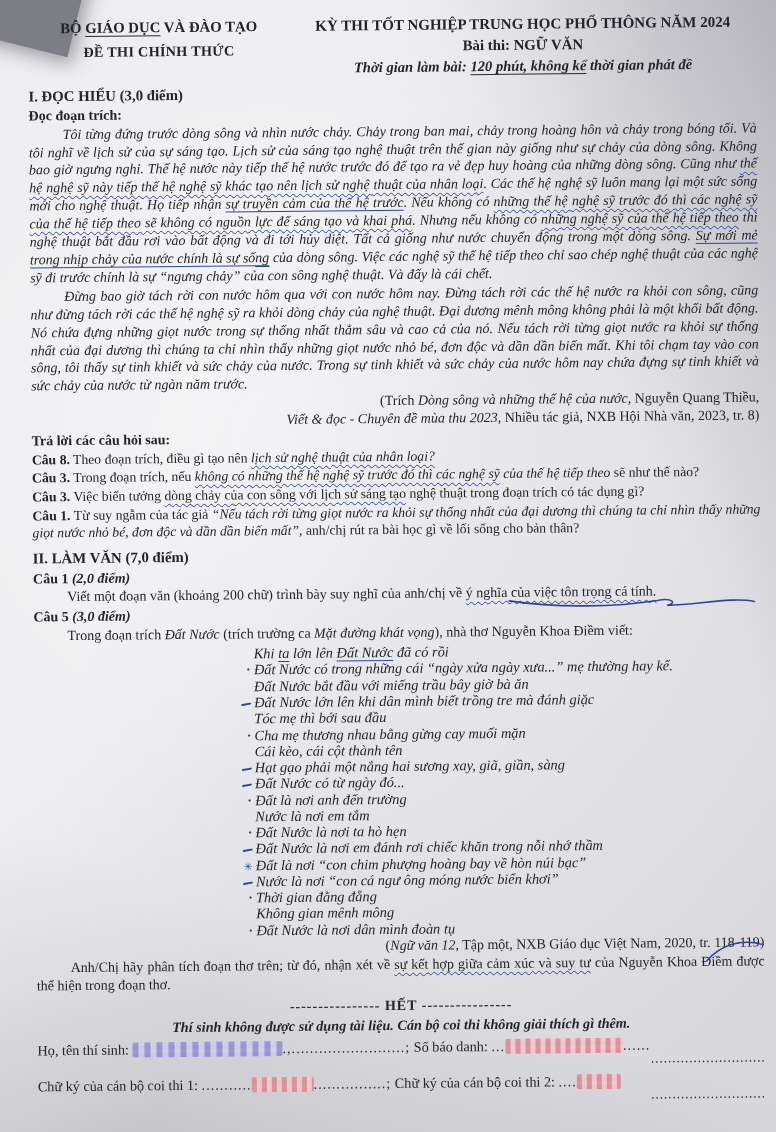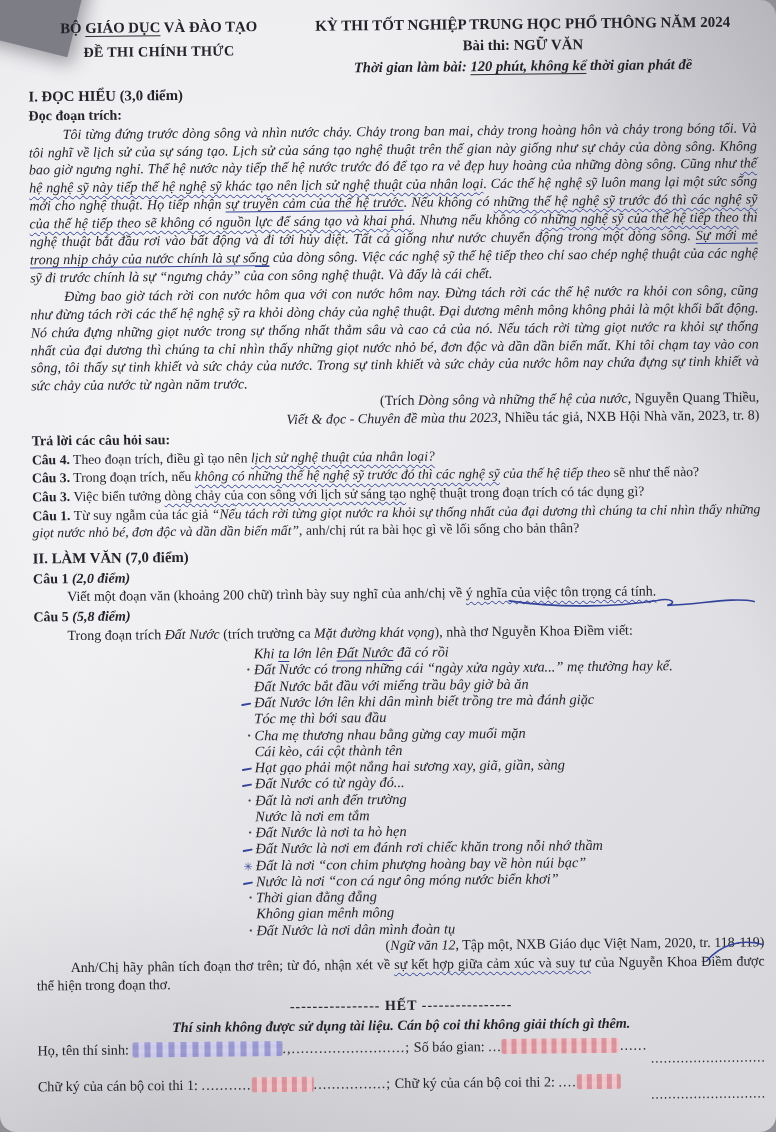--- a/index.html
+++ b/index.html
@@ -10,21 +10,20 @@
     color:#23232a;
   }
   .photo{
     position:absolute;inset:0;
     background:
       linear-gradient(115deg, rgba(255,255,255,.40) 30%, rgba(255,255,255,0) 52%),
       linear-gradient(245deg, rgba(45,45,60,.22) 0%, rgba(45,45,60,0) 26%),
       linear-gradient(20deg,  rgba(45,45,60,.14) 0%, rgba(45,45,60,0) 22%),
       radial-gradient(95% 70% at 35% 38%, #eeeef1 0%, #e3e3e7 55%, #d8d8dc 100%),
       linear-gradient(180deg,#e0e0e4,#d9d9dd 60%,#d2d2d7);
-    border-radius: 16px;
   }
   
   .corner-shadow{
     position:absolute;left:-40px;top:-46px;width:120px;height:90px;
     background:#7d7d85;transform:rotate(14deg);
     box-shadow:0 0 18px 6px rgba(60,60,70,.45);
   }
   .sheet{
     position:absolute;inset:0;
     padding:16px 16px 6px 32px;
@@ -103,34 +102,34 @@
     </div>
 
     <div class="sec">I. ĐỌC HIỂU (3,0 điểm)</div>
     <div class="sub">Đọc đoạn trích:</div>
     <p class="passage"><span>Tôi từng đứng trước dòng sông và nhìn nước chảy. Chảy trong ban mai, chảy trong hoàng hôn và chảy trong bóng tối. Và tôi nghĩ về lịch sử của sự sáng tạo. Lịch sử của sáng tạo nghệ thuật trên thế gian này giống như sự chảy của dòng sông. Không bao giờ ngưng nghỉ. Thế hệ nước này tiếp thế hệ nước trước đó để tạo ra vẻ đẹp huy hoàng của những dòng sông. Cũng như </span><span class="u">thế hệ nghệ sỹ này tiếp thế hệ nghệ sỹ khác tạo nên lịch sử nghệ thuật của nhân loại</span><span>. Các thế hệ nghệ sỹ luôn mang lại một sức sống mới cho nghệ thuật. Họ tiếp nhận </span><span class="us">sự truyền cảm của thế hệ trước</span><span>. Nếu không có </span><span class="u">những thế hệ nghệ sỹ trước đó thì các nghệ sỹ của thế hệ tiếp theo sẽ không có nguồn lực để sáng tạo và khai phá</span><span>. Nhưng nếu không có </span><span class="u">những nghệ sỹ của thế hệ tiếp theo</span><span> thì nghệ thuật bắt đầu rơi vào bất động và đi tới hủy diệt. Tất cả giống như nước chuyển động trong một dòng sông. </span><span class="us">Sự mới mẻ trong nhịp chảy của nước chính là sự sống</span><span> của dòng sông. Việc các nghệ sỹ thế hệ tiếp theo chỉ sao chép nghệ thuật của các nghệ sỹ đi trước chính là sự “ngưng chảy” của con sông nghệ thuật. Và đấy là cái chết.</span></p>
     <p class="passage"><span>Đừng bao giờ tách rời con nước hôm qua với con nước hôm nay. Đừng tách rời các thế hệ nước ra khỏi con sông, cũng như đừng tách rời các thế hệ nghệ sỹ ra khỏi dòng chảy của nghệ thuật. Đại dương mênh mông không phải là một khối bất động. Nó chứa đựng những giọt nước trong sự thống nhất thẳm sâu và cao cả của nó. Nếu tách rời từng giọt nước ra khỏi sự thống nhất của đại dương thì chúng ta chỉ nhìn thấy những giọt nước nhỏ bé, đơn độc và dần dần biến mất. Khi tôi chạm tay vào con sông, tôi thấy sự tinh khiết và sức chảy của nước. Trong sự tinh khiết và sức chảy của nước hôm nay chứa đựng sự tinh khiết và sức chảy của nước từ ngàn năm trước.</span></p>
     <p class="src"><span>(Trích </span><span class="i">Dòng sông và những thế hệ của nước</span><span>, Nguyễn Quang Thiều,</span></p>
     <p class="src"><span class="i">Viết &amp; đọc - Chuyên đề mùa thu 2023</span><span>, Nhiều tác giả, NXB Hội Nhà văn, 2023, tr. 8)</span></p>
 
     <div class="sub">Trả lời các câu hỏi sau:</div>
-    <p class="q"><b class="qlabel">Câu 4.</b><span><span> Theo đoạn trích, điều gì tạo nên </span><span class="i u">lịch sử nghệ thuật của nhân loại?</span></span></p>
+    <p class="q"><b class="qlabel">Câu 8.</b><span><span> Theo đoạn trích, điều gì tạo nên </span><span class="i u">lịch sử nghệ thuật của nhân loại?</span></span></p>
     <p class="q"><b class="qlabel">Câu 3.</b><span><span> Trong đoạn trích, nếu </span><span class="i u">không có những thế hệ nghệ sỹ trước đó thì các nghệ sỹ</span><span class="i"> của thế hệ tiếp theo</span><span> sẽ như thế nào?</span></span></p>
     <p class="q"><b class="qlabel">Câu 3.</b><span><span> Việc biển tưởng </span><span class="u">dòng chảy của con sông với lịch sử sáng tạo</span><span> nghệ thuật trong đoạn trích có tác dụng gì?</span></span></p>
     <p class="q"><b class="qlabel">Câu 1.</b><span><span> Từ suy ngẫm của tác giả </span><span class="i">“Nếu tách rời từng giọt nước ra khỏi sự thống nhất của đại dương thì chúng ta chỉ nhìn thấy những giọt nước nhỏ bé, đơn độc và dần dần biến mất”</span><span>, anh/chị rút ra bài học gì về lối sống cho bản thân?</span></span></p>
 
     <div class="sec">II. LÀM VĂN (7,0 điểm)</div>
     <div class="cau-label"><span>Câu 1 </span><span class="i">(2,0 điểm)</span></div>
     <p class="body-p">
       <span><span>Viết một đoạn văn (khoảng 200 chữ) trình bày suy nghĩ của anh/chị về </span><span class="u">ý nghĩa của việc tôn trọng cá tính.</span></span>
       <svg class="flourish" width="250" height="16" viewBox="0 0 250 16" style="right:4px;bottom:-9px;">
         <path d="M2,6 C50,14 110,13 150,7 C165,4 170,10 160,12 C190,12 225,4 247,9" stroke="#33439a" stroke-width="1.6" fill="none" stroke-linecap="round"></path>
       </svg>
     </p>
-    <div class="cau-label"><span>Câu 5 </span><span class="i">(5,8 điểm)</span></div>
+    <div class="cau-label"><span>Câu 5 </span><span class="i">(3,0 điểm)</span></div>
     <p class="body-p"><span>Trong đoạn trích </span><span class="i">Đất Nước</span><span> (trích trường ca </span><span class="i">Mặt đường khát vọng</span><span>), nhà thơ Nguyễn Khoa Điềm viết:</span></p>
 
     <div class="poem">
       <div class="pline"><span class="pmark" data-mark=""></span><span><span>Khi </span><span class="us">ta</span><span> lớn lên </span><span class="us">Đất Nước</span><span> đã có rồi</span></span></div>
       <div class="pline"><span class="pmark" data-mark="dot"></span><span><span>Đất Nước có trong những cái “ngày xửa ngày xưa...” mẹ thường hay kể.</span></span></div>
       <div class="pline"><span class="pmark" data-mark=""></span><span><span>Đất Nước bắt đầu với miếng trầu bây giờ bà ăn</span></span></div>
       <div class="pline"><span class="pmark" data-mark="dash"></span><span><span>Đất Nước lớn lên khi dân mình biết trồng tre mà đánh giặc</span></span></div>
       <div class="pline"><span class="pmark" data-mark=""></span><span><span>Tóc mẹ thì bới sau đầu</span></span></div>
       <div class="pline"><span class="pmark" data-mark="dot"></span><span><span>Cha mẹ thương nhau bằng gừng cay muối mặn</span></span></div>
       <div class="pline"><span class="pmark" data-mark=""></span><span><span>Cái kèo, cái cột thành tên</span></span></div>
@@ -154,21 +153,21 @@
         <path d="M4,24 C18,8 38,2 60,8" stroke="#33439a" stroke-width="1.5" fill="none" stroke-linecap="round"></path>
       </svg>
     </p>
 
     <div class="het"><span class="dots">----------------</span> <span>HẾT</span> <span class="dots">----------------</span></div>
     <div class="note">Thí sinh không được sử dụng tài liệu. Cán bộ coi thi không giải thích gì thêm.</div>
 
     <div class="frow">
       <span>Họ, tên thí sinh:</span>
       <span class="redact lav" style="width:150px"></span><span class="dots">.,.........................;</span>
-      <span>Số báo gian:</span>
+      <span>Số báo danh:</span>
       <span class="dots">...</span><span class="redact" style="width:118px"></span><span class="dots">......</span>
     </div>
     <div class="extradots dots">...........................</div>
 
     <div class="frow">
       <span>Chữ ký của cán bộ coi thi 1:</span>
       <span class="dots">...........</span><span class="redact" style="width:62px"></span><span class="dots">................;</span>
       <span>Chữ ký của cán bộ coi thi 2:</span>
       <span class="dots">....</span><span class="redact" style="width:44px"></span>
     </div>

